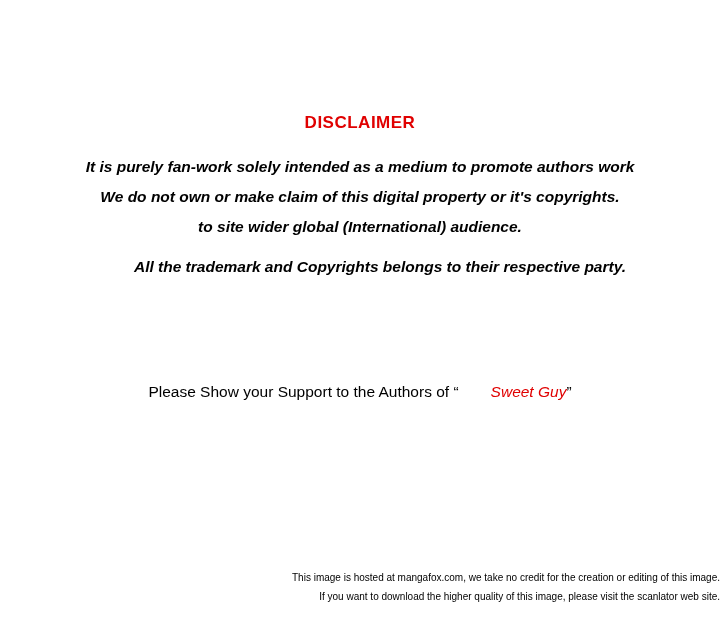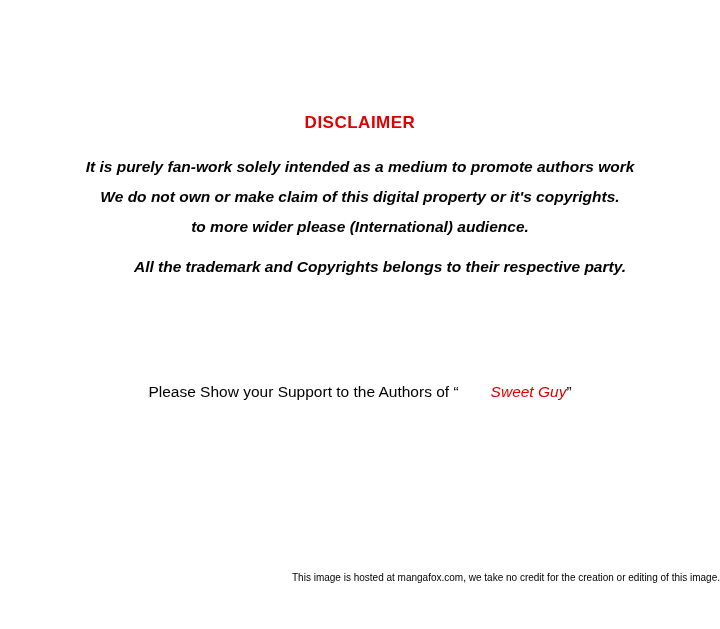--- a/index.html
+++ b/index.html
@@ -92,26 +92,27 @@
 </head>
 <body>
 
 <div class="page">
 
   <div class="disclaimer-title">DISCLAIMER</div>
 
   <div class="disclaimer-body">
     <div>It is purely fan-work solely intended as a medium to promote authors work</div>
     <div>We do not own or make claim of this digital property or it's copyrights.</div>
-    <div>to more wider please (International) audience.</div>
+    <div>to site wider global (International) audience.</div>
   </div>
 
   <div class="disclaimer-trademark">All the trademark and Copyrights belongs to their respective party.</div>
 
   <div class="support-block">
     <div><span>Please Show your Support to the Authors of “</span><span class="title-highlight">Sweet Guy</span><span>”</span></div>
   </div>
 
   <div class="footer">
     <div>This image is hosted at mangafox.com, we take no credit for the creation or editing of this image.</div>
+    <div>If you want to download the higher quality of this image, please visit the scanlator web site.</div>
   </div>
 
 </div>
 
 </body></html>

